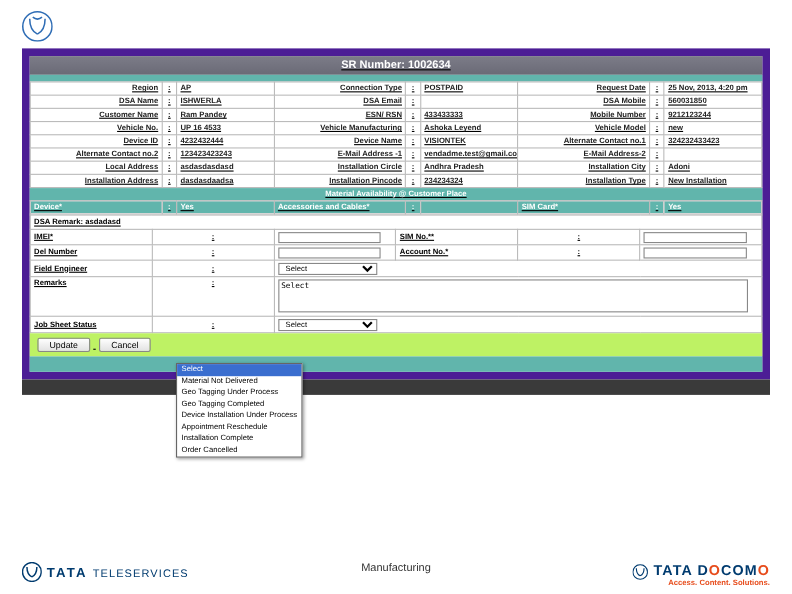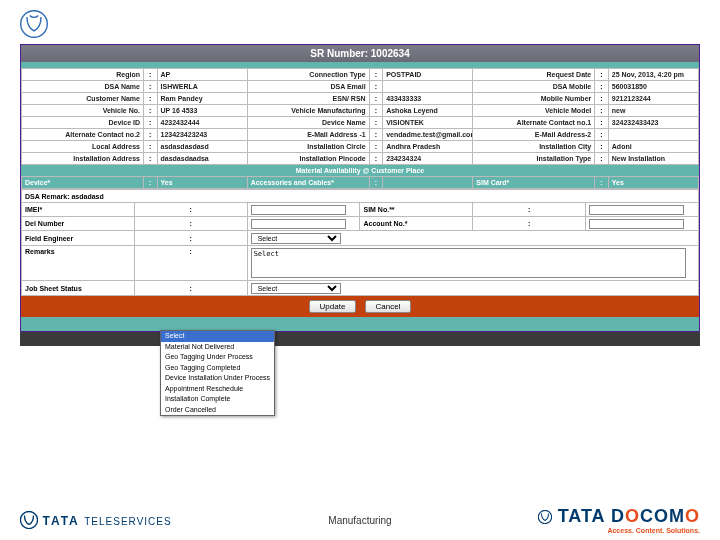--- a/index.html
+++ b/index.html
@@ -1,20 +1,20 @@
 <!DOCTYPE html>
 <html><head>
 <meta charset="utf-8">
 <style>
   * { box-sizing: border-box; margin: 0; padding: 0; }
   body { width: 720px; height: 540px; font-family: Arial, sans-serif; background: #fff; overflow: hidden; position: relative; }
   .slide-header { padding: 10px 20px 6px 20px; display: flex; justify-content: space-between; align-items: flex-start; }
   .slide-title { font-size: 22px; font-weight: bold; color: #000; }
   .tata-logo { width: 28px; height: 28px; }
-  .app { margin: 0 20px; border: 1px solid #4c1d95; font-size: 8px; }
+  .app { margin: 0 20px; border: 7px solid #4c1d95; font-size: 8px; text-decoration: underline; }
   .sr-bar { background: linear-gradient(#7c7c88,#6a6a76); color: #fff; text-align: center; padding: 3px 0; font-size: 10px; font-weight: bold; }
   .teal-bar { background: #61b5ac; height: 6px; }
   .teal-bar.tall { height: 14px; }
   table.grid { width: 100%; border-collapse: collapse; table-layout: fixed; }
   table.grid td { border: 0.5px solid #bbb; padding: 1.5px 3px; vertical-align: middle; height: 12px; overflow: hidden; white-space: nowrap; font-size: 7px; }
   td.lbl { background: #fff; font-weight: bold; text-align: right; color: #222; }
   td.sep { background: #fff; width: 6px; text-align: center; font-weight: bold; }
   td.val { background: #fff; font-weight: bold; color: #222; }
   .col-lbl { width: 18%; }
   .col-sep { width: 2%; }
@@ -23,33 +23,33 @@
   .booking-row td { background: #61b5ac; color: #fff; }
   .form-tbl { width: 100%; border-collapse: collapse; table-layout: fixed; }
   .form-tbl td { border: 0.5px solid #bbb; padding: 1.5px 3px; font-size: 7px; height: 13px; vertical-align: middle; white-space: nowrap; }
   .form-tbl td.flbl { font-weight: bold; text-align: left; width: 18%; }
   .form-tbl td.fsep { width: 2%; text-align: center; font-weight: bold; }
   .form-tbl td.fin { width: 30%; }
   .inp { border: 1px solid #888; font-size: 7px; padding: 0 2px; height: 10px; background: #fff; }
   .inp.txt { width: 90%; }
   .inp.sel { width: 90px; height: 11px; }
   .txtarea { width: 98%; height: 30px; border: 1px solid #888; font-size: 7px; padding: 1px 2px; resize: none; }
-  .btn-row { text-align: center; padding: 4px; background: #c2410c; border-top: 0; }
+  .btn-row { text-align: left; padding: 4px; background: #bef264; border-top: 0; }
   .btn { display: inline-block; border: 1px solid #888; background: linear-gradient(#fefefe,#e2e2e2); font-size: 8px; padding: 1px 10px; margin: 0 3px; cursor: pointer; border-radius: 2px; }
   .dropdown-pop { position: absolute; background: #fff; border: 1px solid #666; font-size: 7px; line-height: 1.5; box-shadow: 1px 1px 3px rgba(0,0,0,0.4); z-index: 10; }
   .dropdown-pop div { padding: 0 4px; white-space: nowrap; }
   .dropdown-pop div.sel { background: #3a6ecf; color: #fff; }
   .dark-strip { background: #3a3a3a; height: 14px; margin: 0 20px; }
-  .footer { position: absolute; bottom: 6px; width: 100%; display: flex; align-items: center; justify-content: space-between; padding: 0 20px; }
+  .footer { position: absolute; bottom: 6px; width: 100%; display: flex; justify-content: space-between; padding: 0 20px; }
   .footer-center { position: absolute; left: 50%; transform: translateX(-50%); font-size: 10px; color: #333; }
   .ts-logo { font-family: Arial; }
   .ts-tata { color: #003b6f; font-weight: bold; font-size: 12px; letter-spacing: 2px; }
   .ts-tele { color: #003b6f; font-size: 10px; letter-spacing: 1px; }
   .docomo { text-align: right; font-size: 7px; color: #003b6f; }
-  .docomo .brand { font-size: 18px; font-weight: bold; color: #003b6f; letter-spacing: 1px; }
+  .docomo .brand { font-size: 13px; font-weight: bold; color: #003b6f; letter-spacing: 1px; }
   .docomo .brand .o { color: #e74c1c; }
   .docomo .tag b { color: #e74c1c; }
 </style>
 </head>
 <body>
 
 <div class="slide-header">
   <svg class="tata-logo" viewBox="0 0 40 40">
     <circle cx="20" cy="20" r="19" fill="none" stroke="#2f6db5" stroke-width="2"></circle>
     <path d="M10 10 q0 15 10 20 M30 10 q0 15 -10 20 M14 8 q6 5 12 0" fill="none" stroke="#2f6db5" stroke-width="2"></path>

